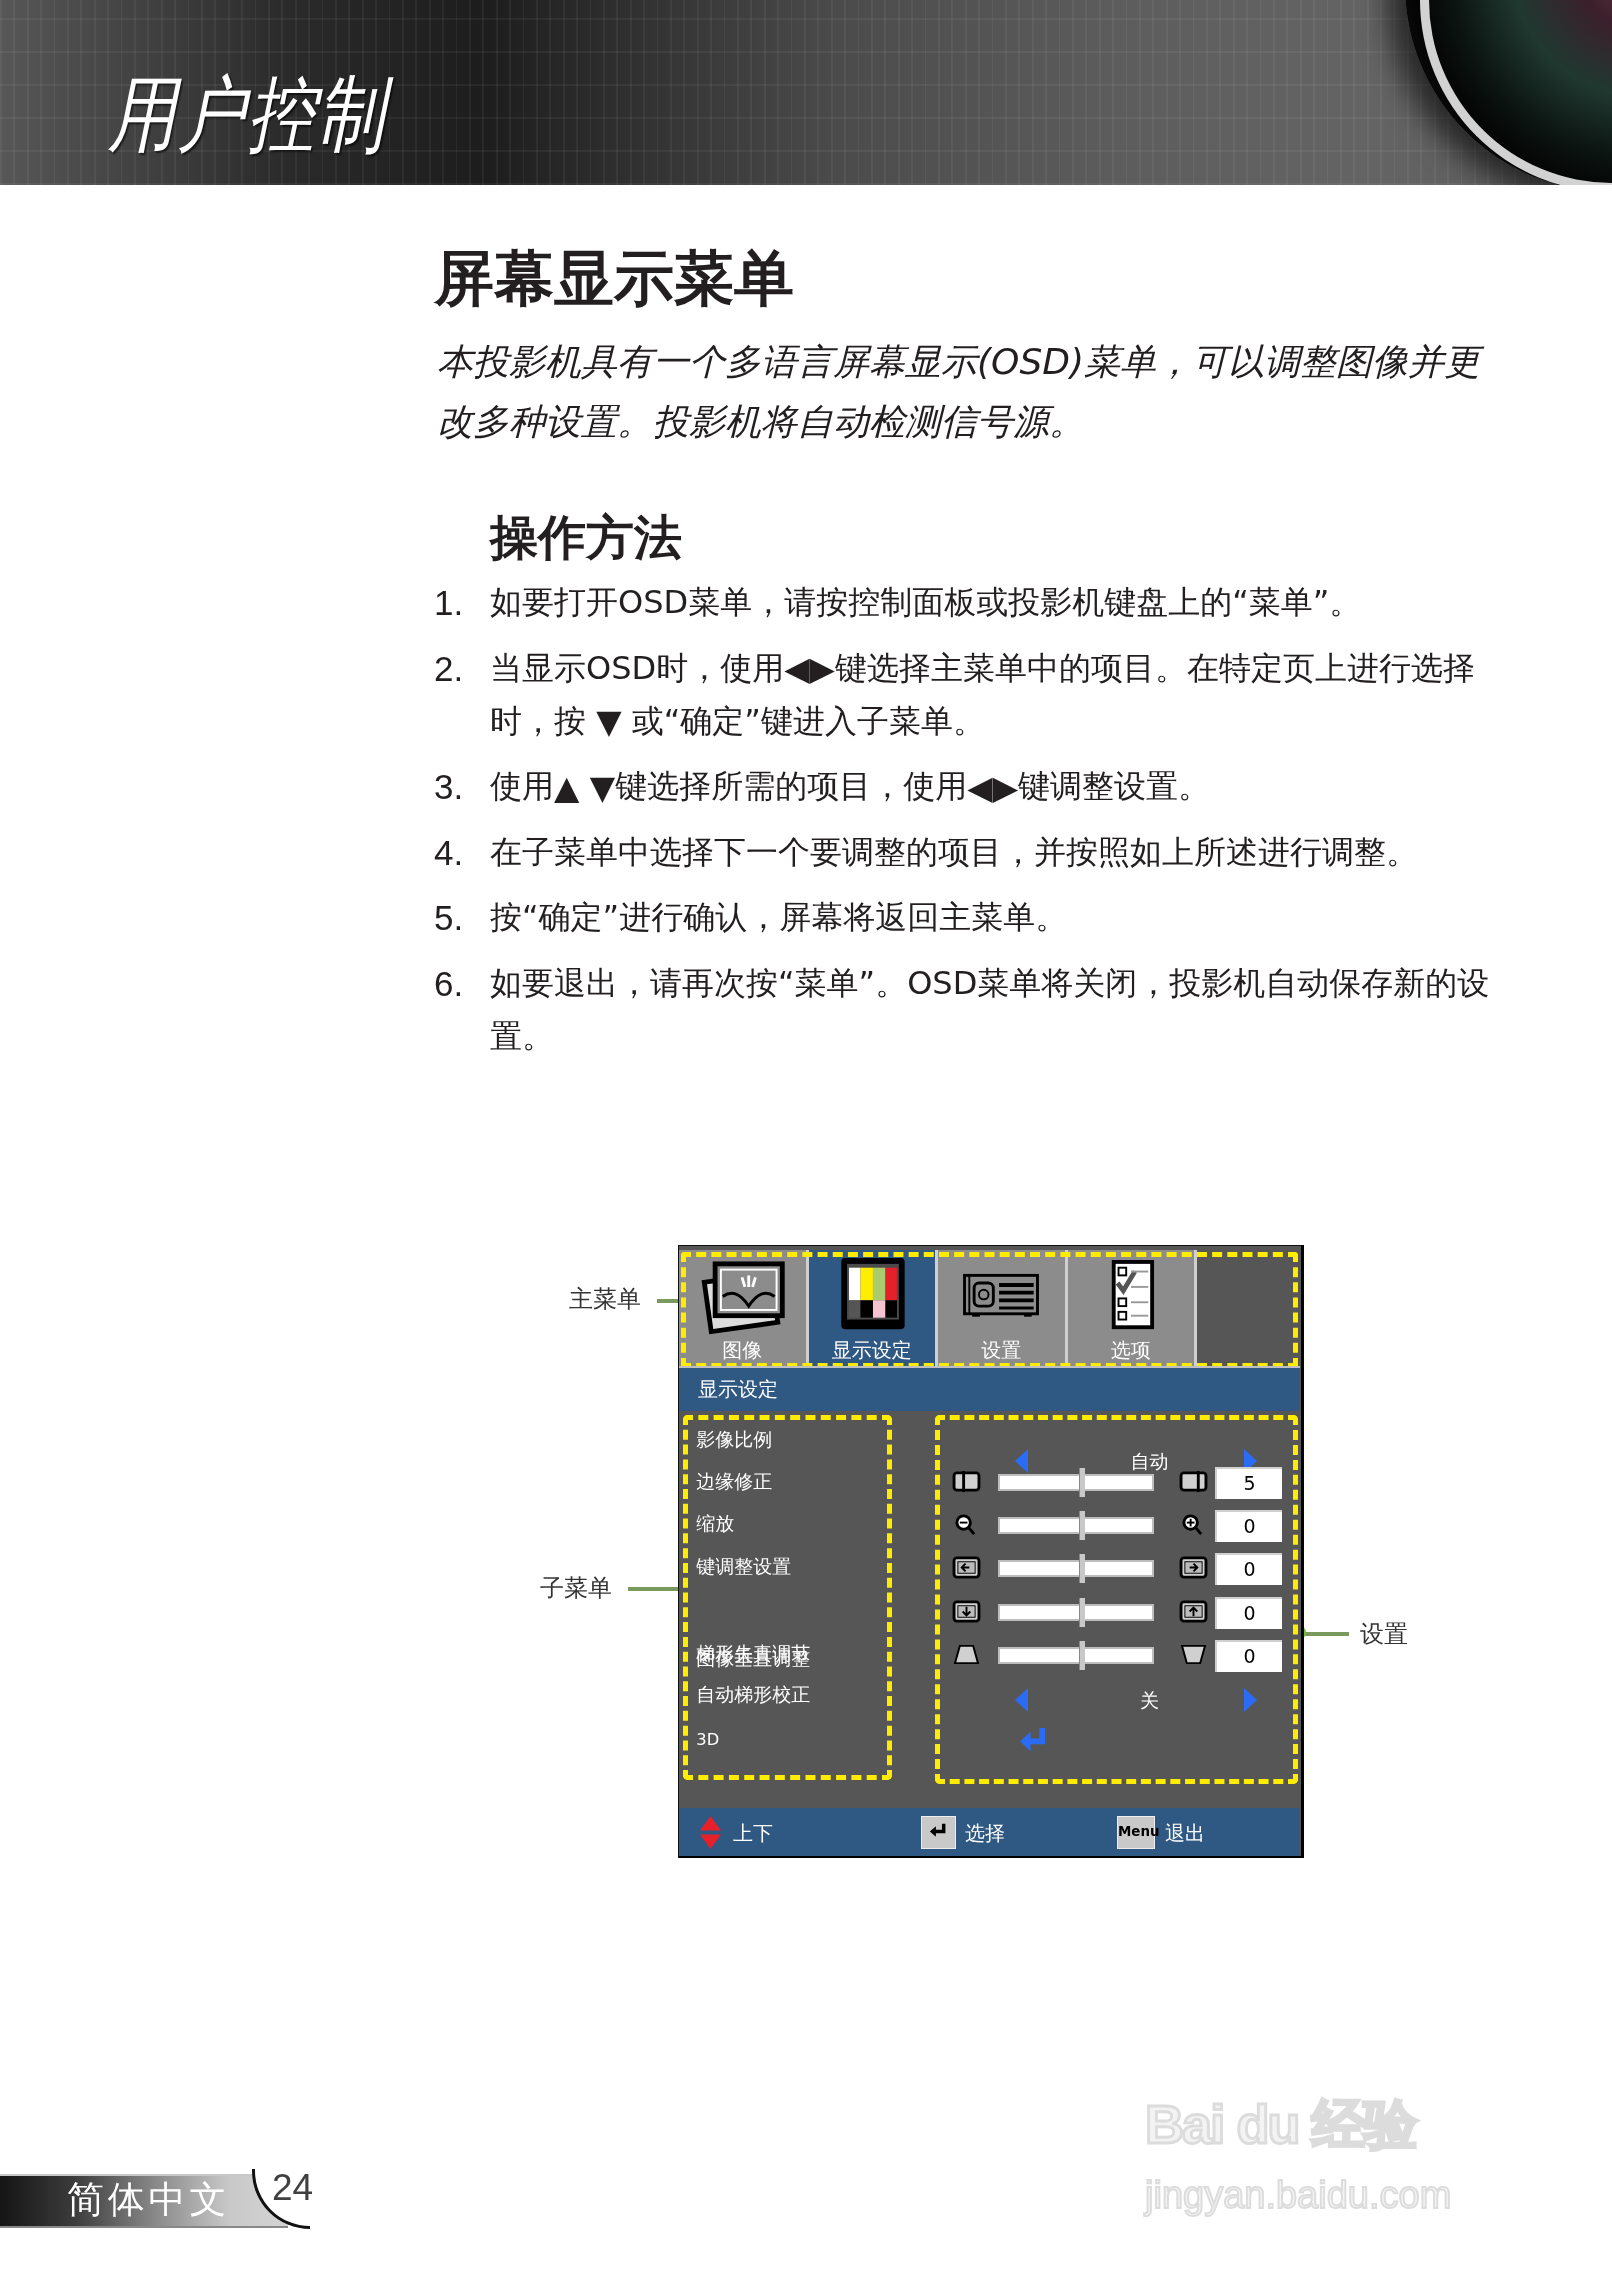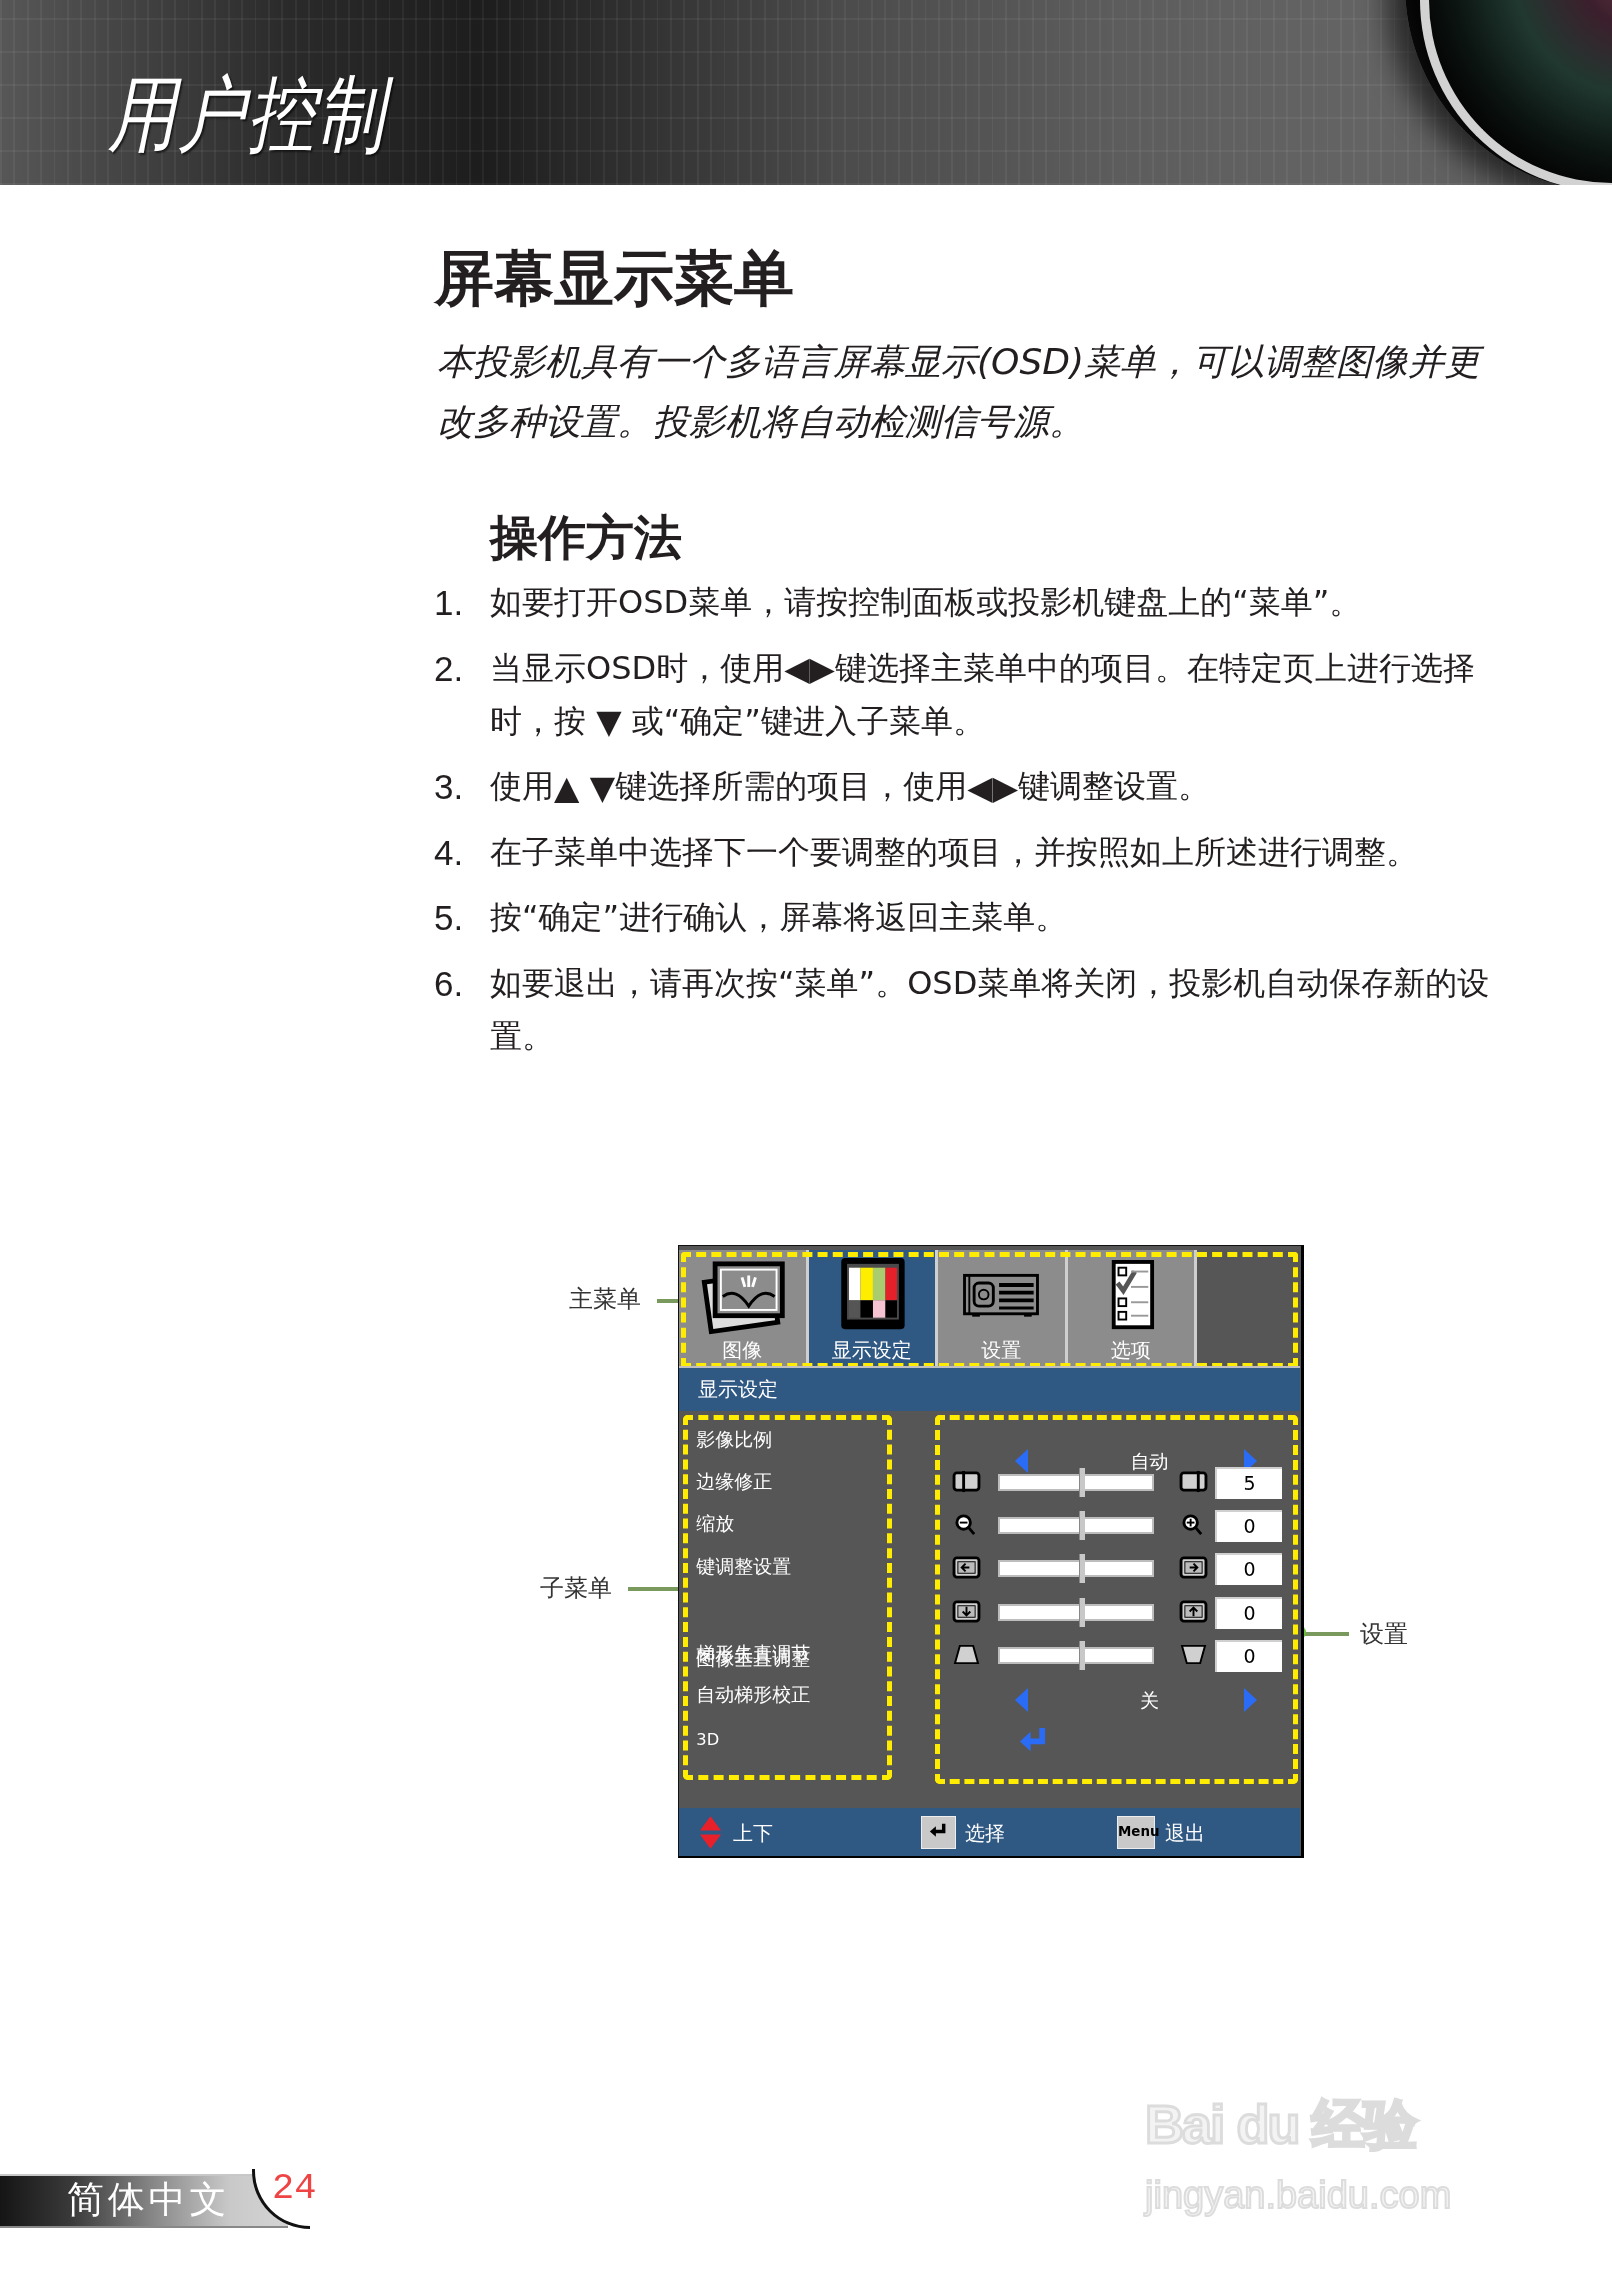--- a/index.html
+++ b/index.html
@@ -112,21 +112,21 @@
   .lang-strip {
     position: absolute; left: 0; top: 2174px; width: 288px; height: 54px;
     background: linear-gradient(90deg, #151515 0%, #3a3a3a 25%, #8c8c8c 55%, #c9c9c9 80%, #d4d4d4 100%);
     border-top: 2.9px solid #c8c8c8; border-bottom: 2.9px solid #888;
   }
   .lang-text { position: absolute; left: 67px; top: 2175px; font-size: 37px; line-height: 50px; color: #ffffff; font-family: "DejaVu Serif", serif; letter-spacing: 3.8px; }
   .page-curve {
     position: absolute; left: 252px; top: 2169px; width: 58px; height: 60px;
     border-left: 3.8px solid #111; border-bottom: 3.8px solid #111; border-bottom-left-radius: 58px 58px; background: #fff;
   }
-  .page-num { position: absolute; left: 272px; top: 2167px; font-size: 37px; font-family: Liberation Mono, monospace; color: #ef4444; }
+  .page-num { position: absolute; left: 272px; top: 2167px; font-size: 37px; font-family: Liberation Sans, sans-serif; color: #404040; }
 
   .watermark { position: absolute; left: 1145px; top: 2051px; width: 375px; height: 173px; color: #e9e9e9; }
   .wm-logo { position: absolute; left: 0; top: 38px; font-size: 54px; font-weight: bold; font-family: "Liberation Sans", sans-serif; color: #f3f3f3;
     -webkit-text-stroke: 2.9px #dcdcdc; letter-spacing: -1.9px; }
   .wm-url { position: absolute; left: 0; top: 123px; font-size: 38px; font-family: "Liberation Sans", sans-serif; color: #f3f3f3; -webkit-text-stroke: 1.9px #dcdcdc; }
 </style>
 </head>
 <body>
 
 <div class="banner">

